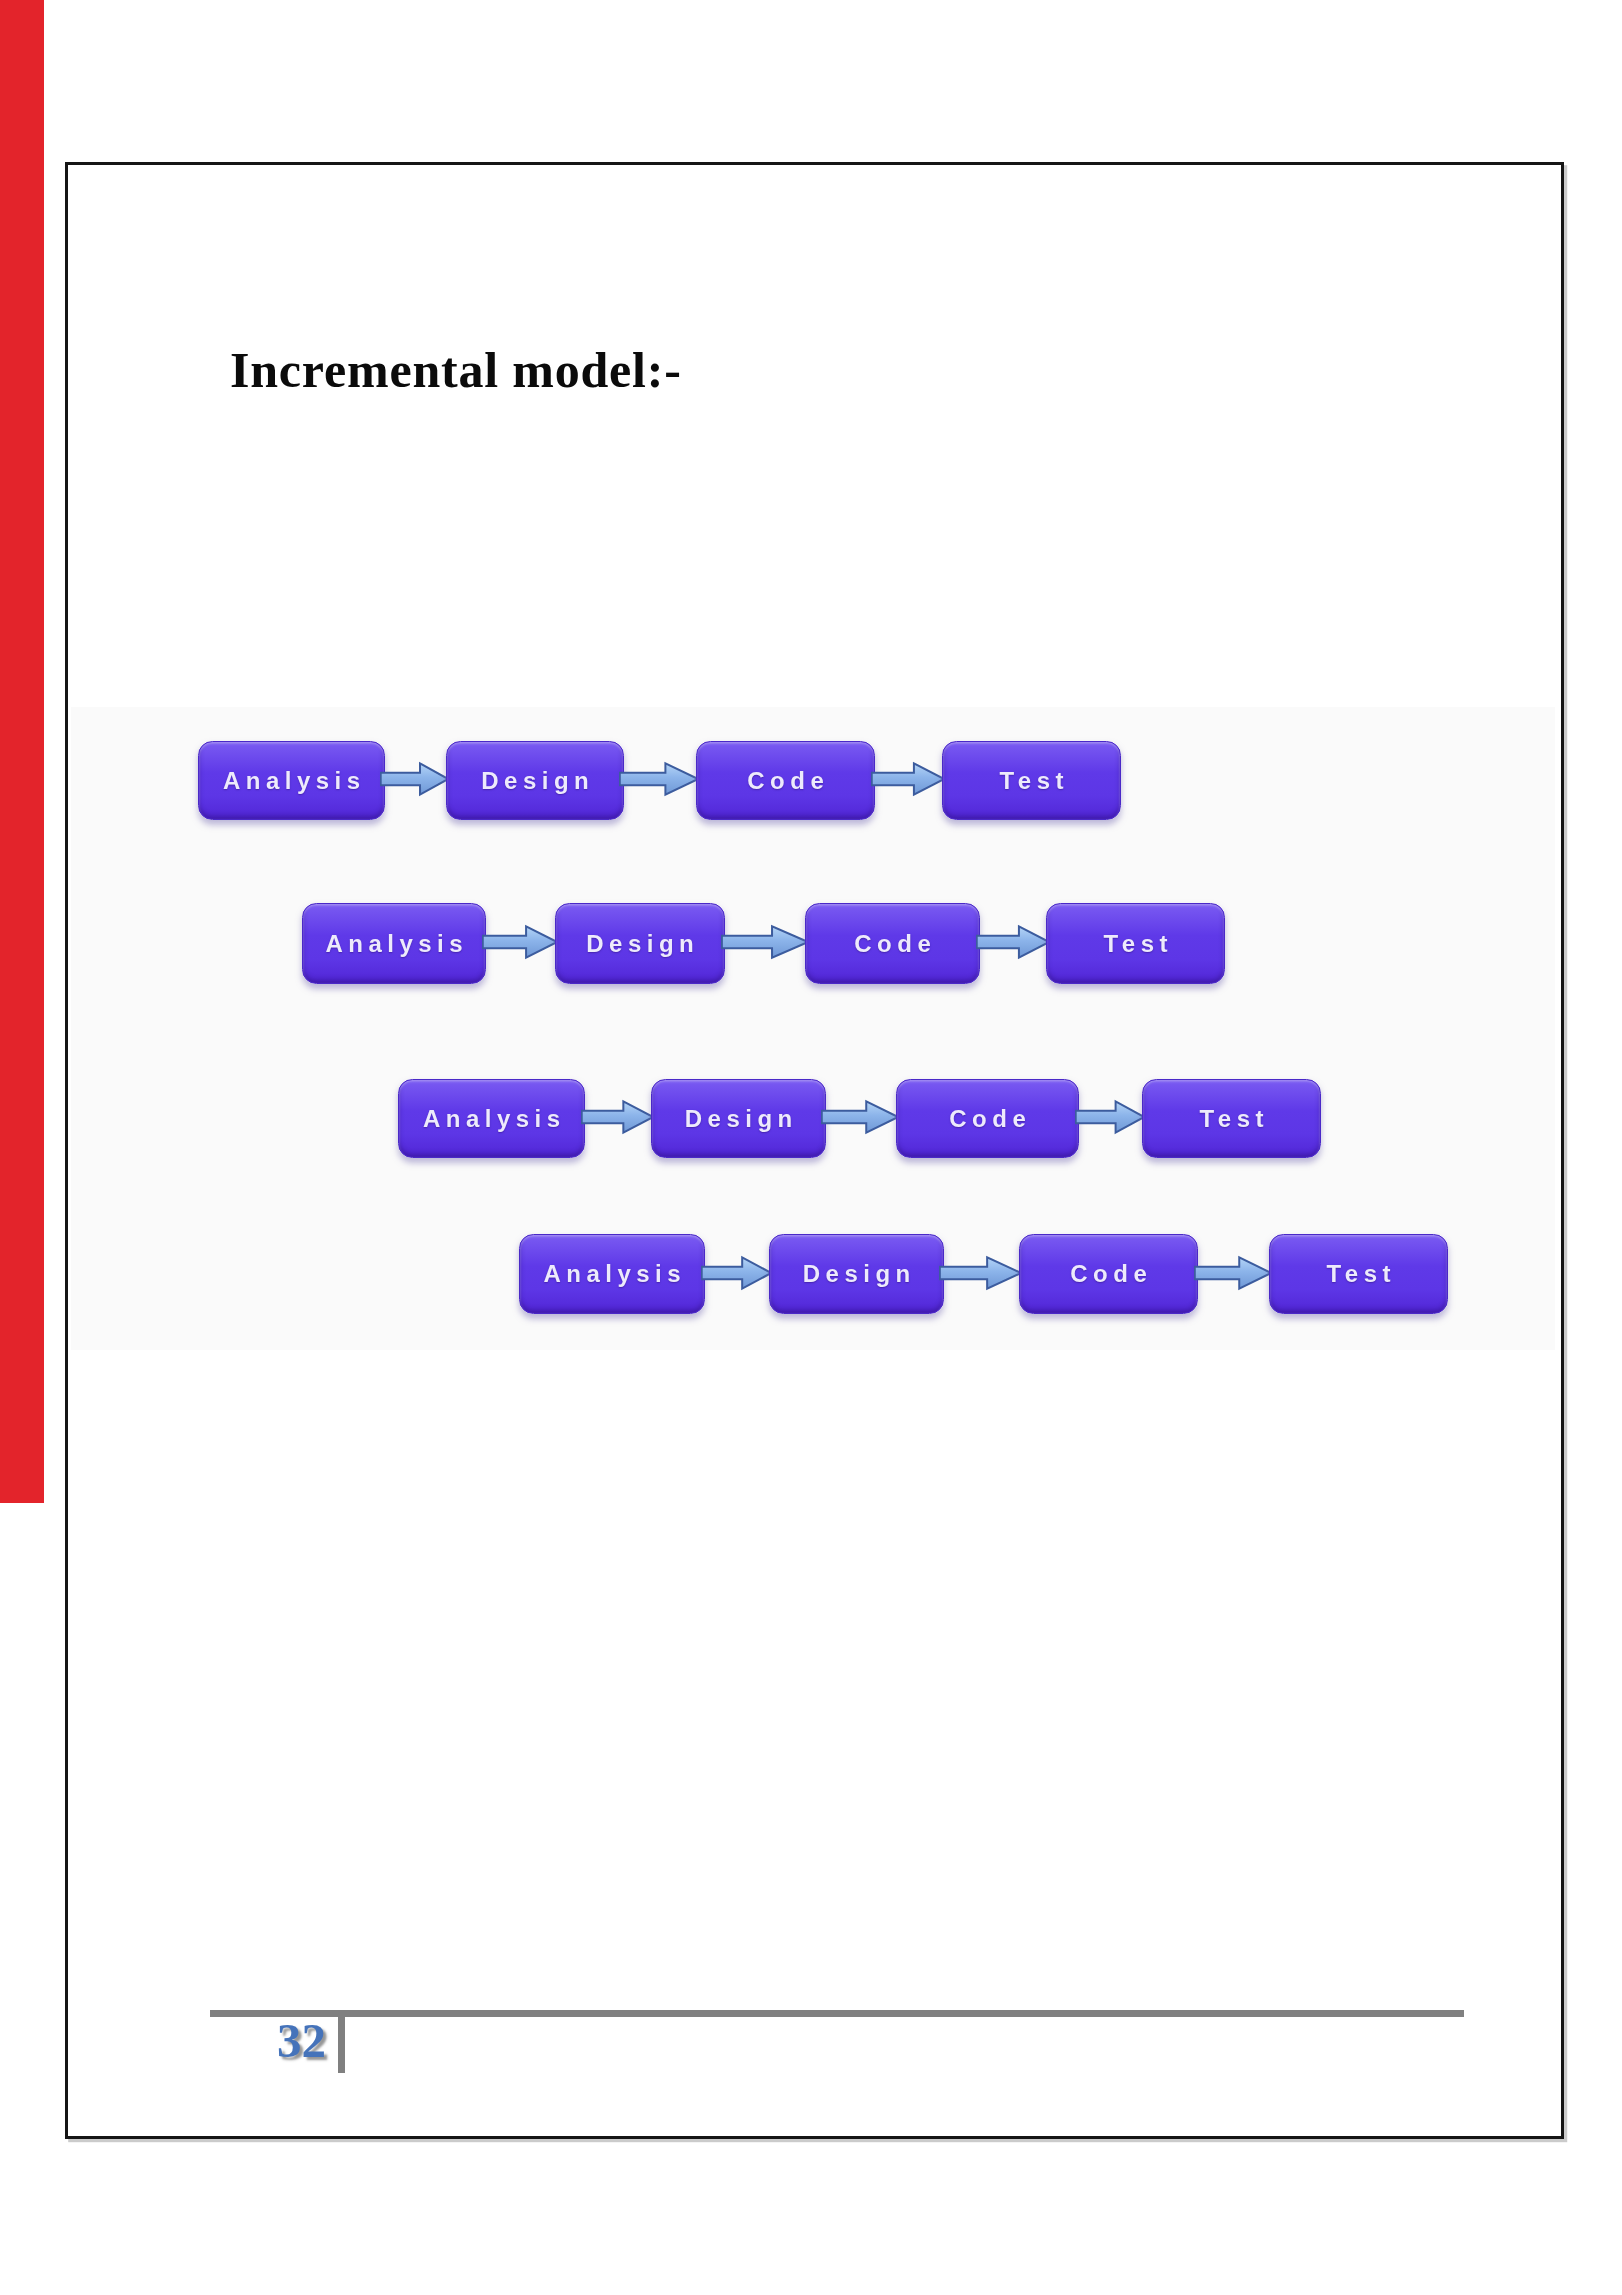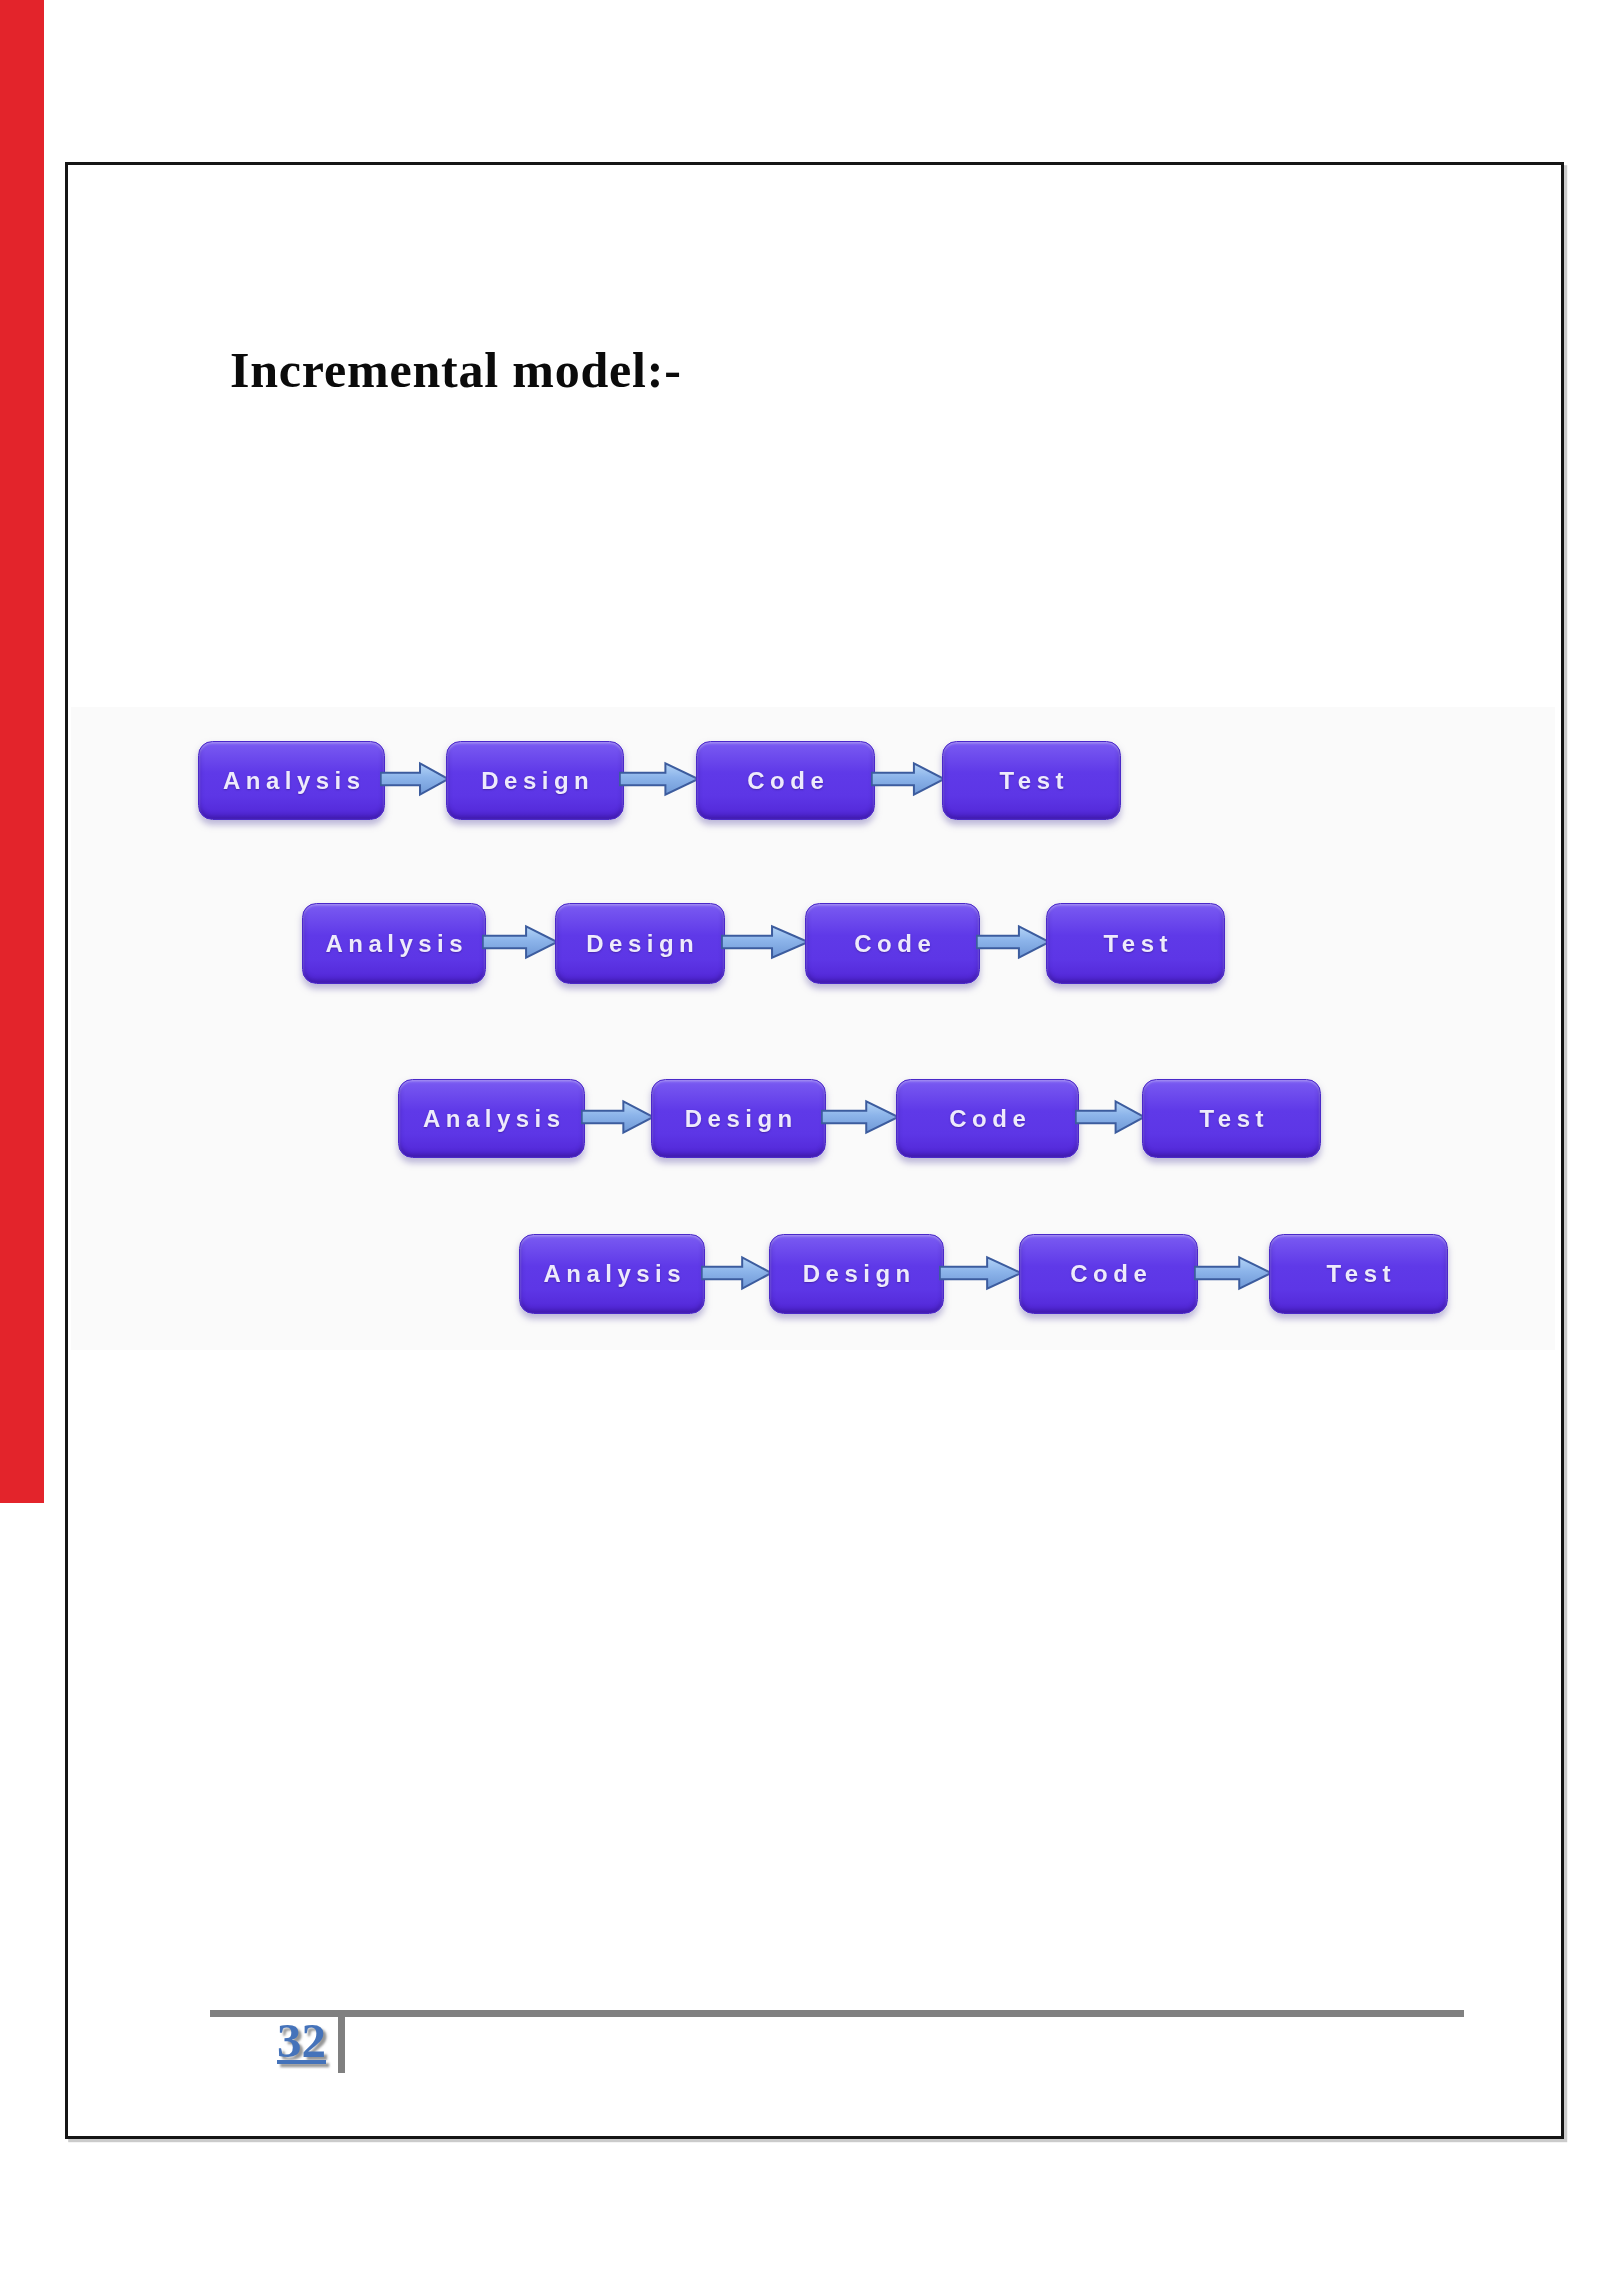--- a/index.html
+++ b/index.html
@@ -45,21 +45,20 @@
     position:absolute;left:210px;top:2010px;width:1254px;height:7.1px;
   }
   .footer-divider{
     position:absolute;left:338px;top:2010px;width:7.1px;height:63px;
   }
   .page-number{
     position:absolute;left:277px;top:2016px;
     font-family:"Liberation Serif", serif;font-weight:bold;
     font-size:49px;line-height:1;
     text-shadow:3.2px 3.2px 2.4px rgba(130,130,130,0.85);
-    text-decoration:underline;
   }
 </style>
 </head>
 <body>
 
 <div class="red-stripe" style="background: rgb(227, 36, 43);"></div>
 
 <div class="page-border"></div>
 
 <div class="page-title">Incremental model:-</div>

